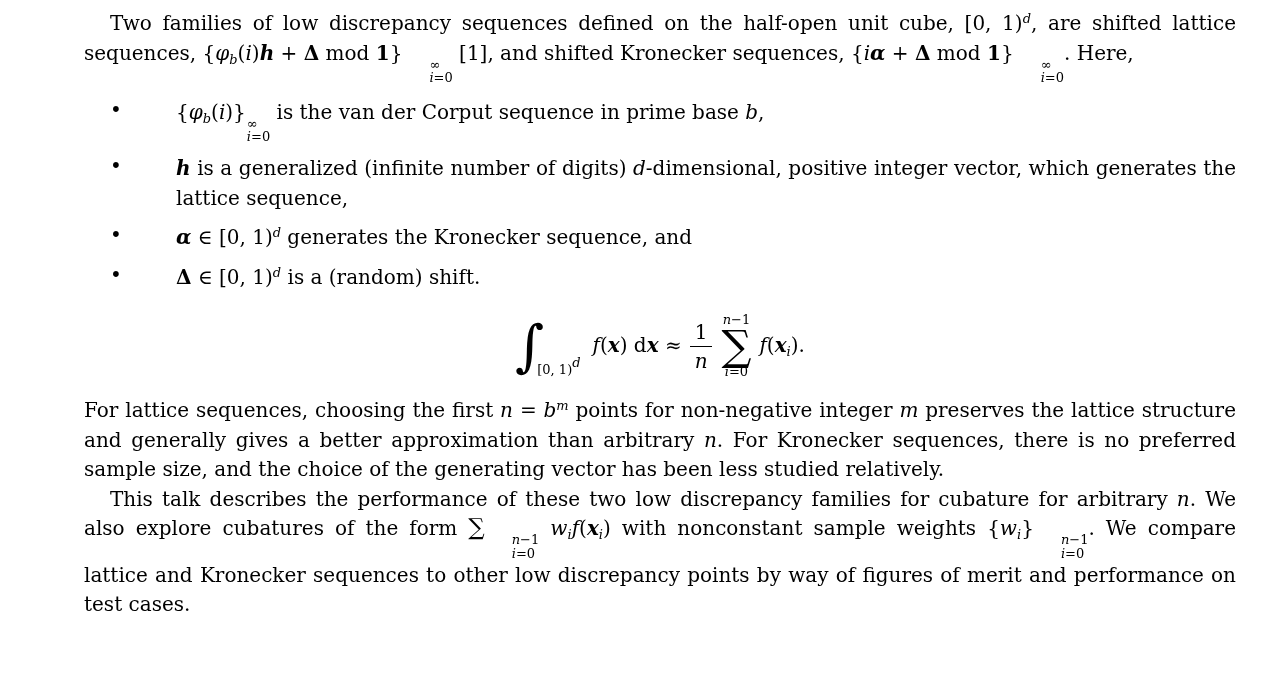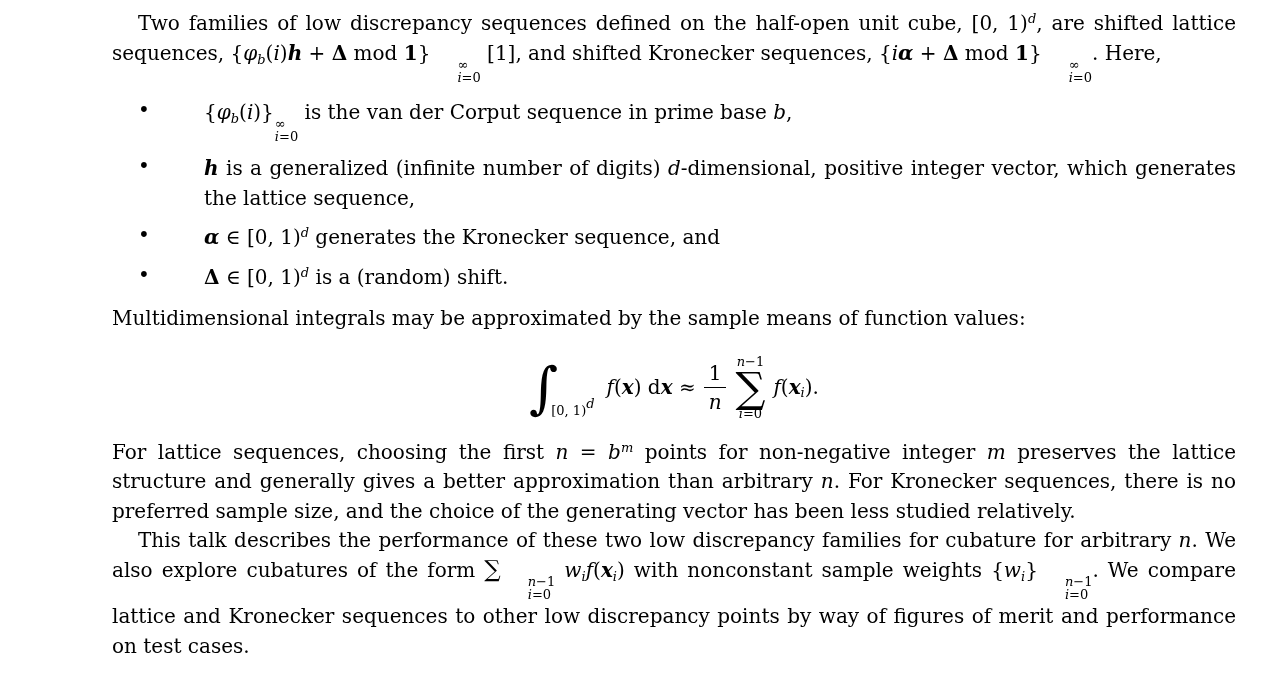--- a/index.html
+++ b/index.html
@@ -2,21 +2,21 @@
 <html><head>
 <meta charset="utf-8">
 <style>
   html,body{margin:0;padding:0;}
   body{
     width:1280px;height:680px;overflow:hidden;
     background:#ffffff;color:#000000;
     font-family:"DejaVu Serif","Liberation Serif","DejaVu Sans",serif;
     font-size:20px;
   }
-  .page{padding:9px 44px 0 112px;}
+  .page{padding:9px 44px 0 84px;}
   .para{margin:0;text-align:justify;line-height:29.5px;}
   .indent{text-indent:26px;}
 
   
   .bullets{list-style:none;margin:13px 0 12px 0;padding:0 0 0 26px;}
   .bullets li{display:flex;margin-bottom:10px;}
   .dot{flex:0 0 30px;width:30px;}
   .li-body{flex:1;text-align:justify;line-height:29.5px;margin-left:36px;}
 
   
@@ -76,21 +76,20 @@
     <li>
       <span class="dot">•</span>
       <span class="li-body"><span class="bi">α</span> ∈ [0, 1)<sup><span class="i">d</span></sup> generates the Kronecker sequence, and</span>
     </li>
     <li>
       <span class="dot">•</span>
       <span class="li-body"><span class="b">Δ</span> ∈ [0, 1)<sup><span class="i">d</span></sup> is a (random) shift.</span>
     </li>
   </ul>
 
-  <p class="para">Multidimensional integrals may be approximated by the sample means of function values:</p>
 
   <div class="equation">
     <span class="eq"><span class="intop">
           <span class="int-glyph">∫</span>
           <span class="int-limit">[0, 1)<sup><span class="i">d</span></sup></span>
         </span><span class="i">f</span>(<span class="bi">x</span>) d<span class="bi">x</span> ≈<span class="frac">
           <span class="num">1</span>
           <span class="den"><span class="i">n</span></span>
         </span><span class="bigop">
           <span class="lim"><span class="i">n</span>−1</span>

